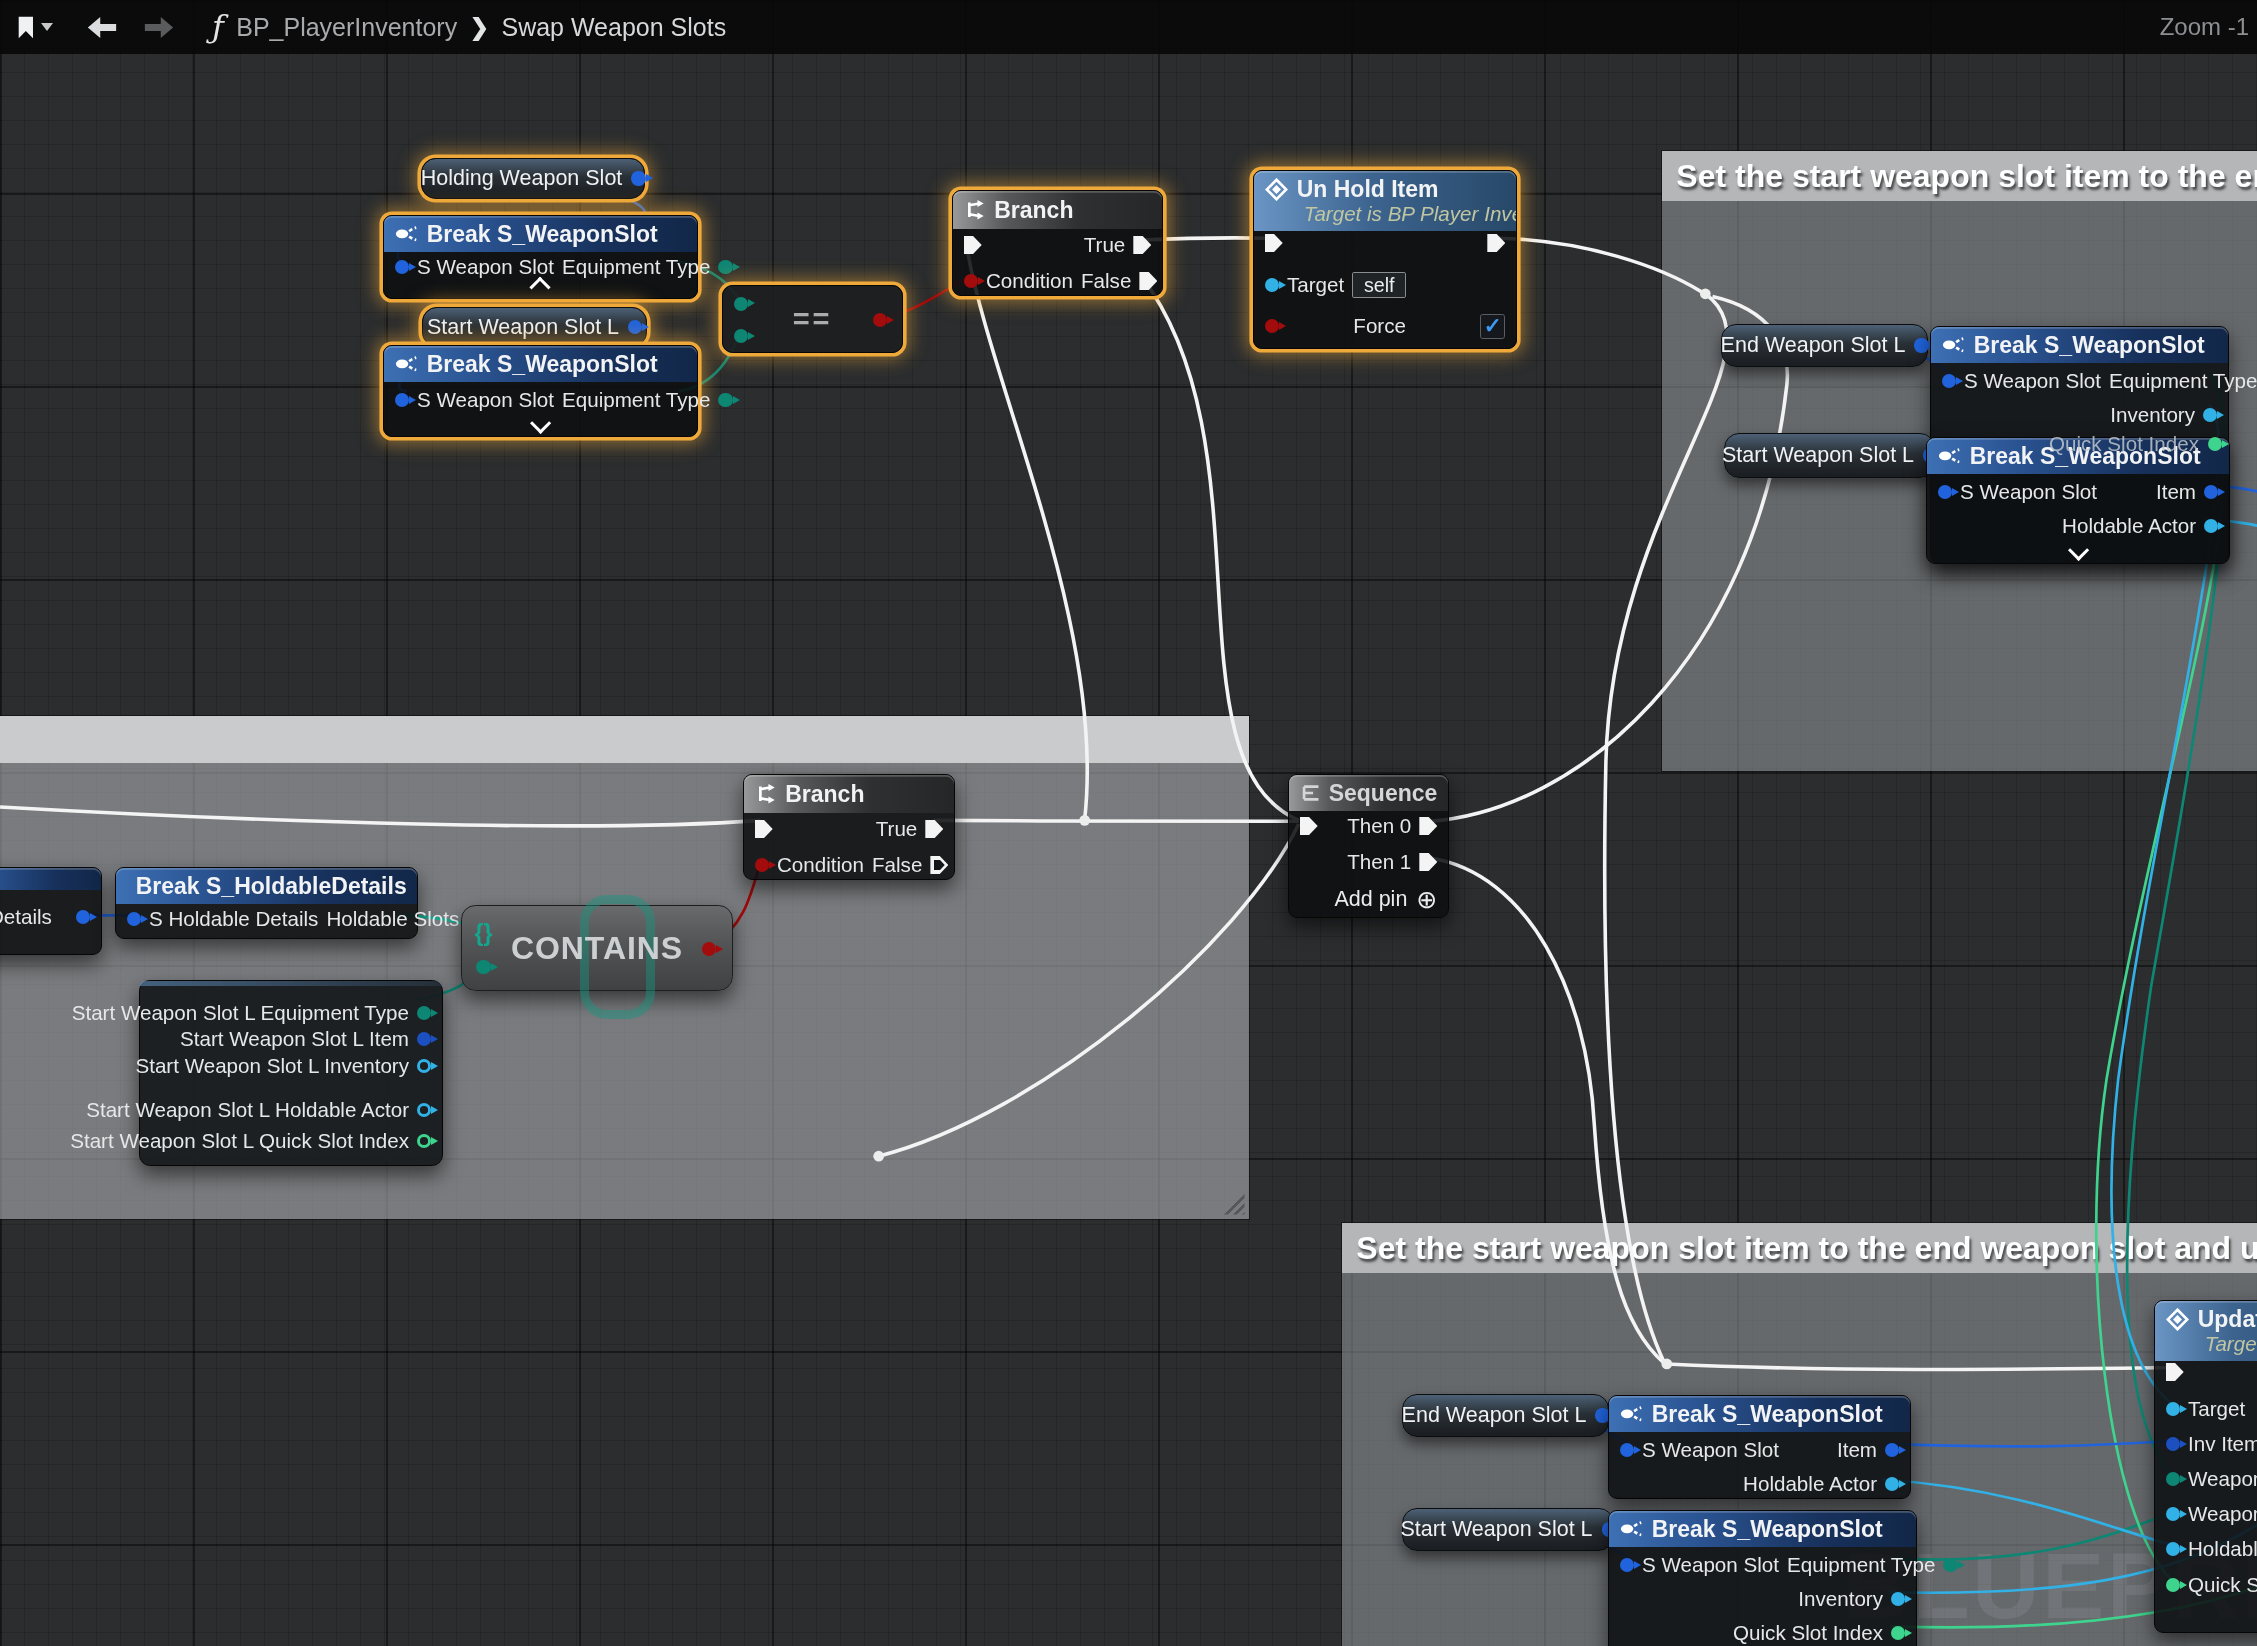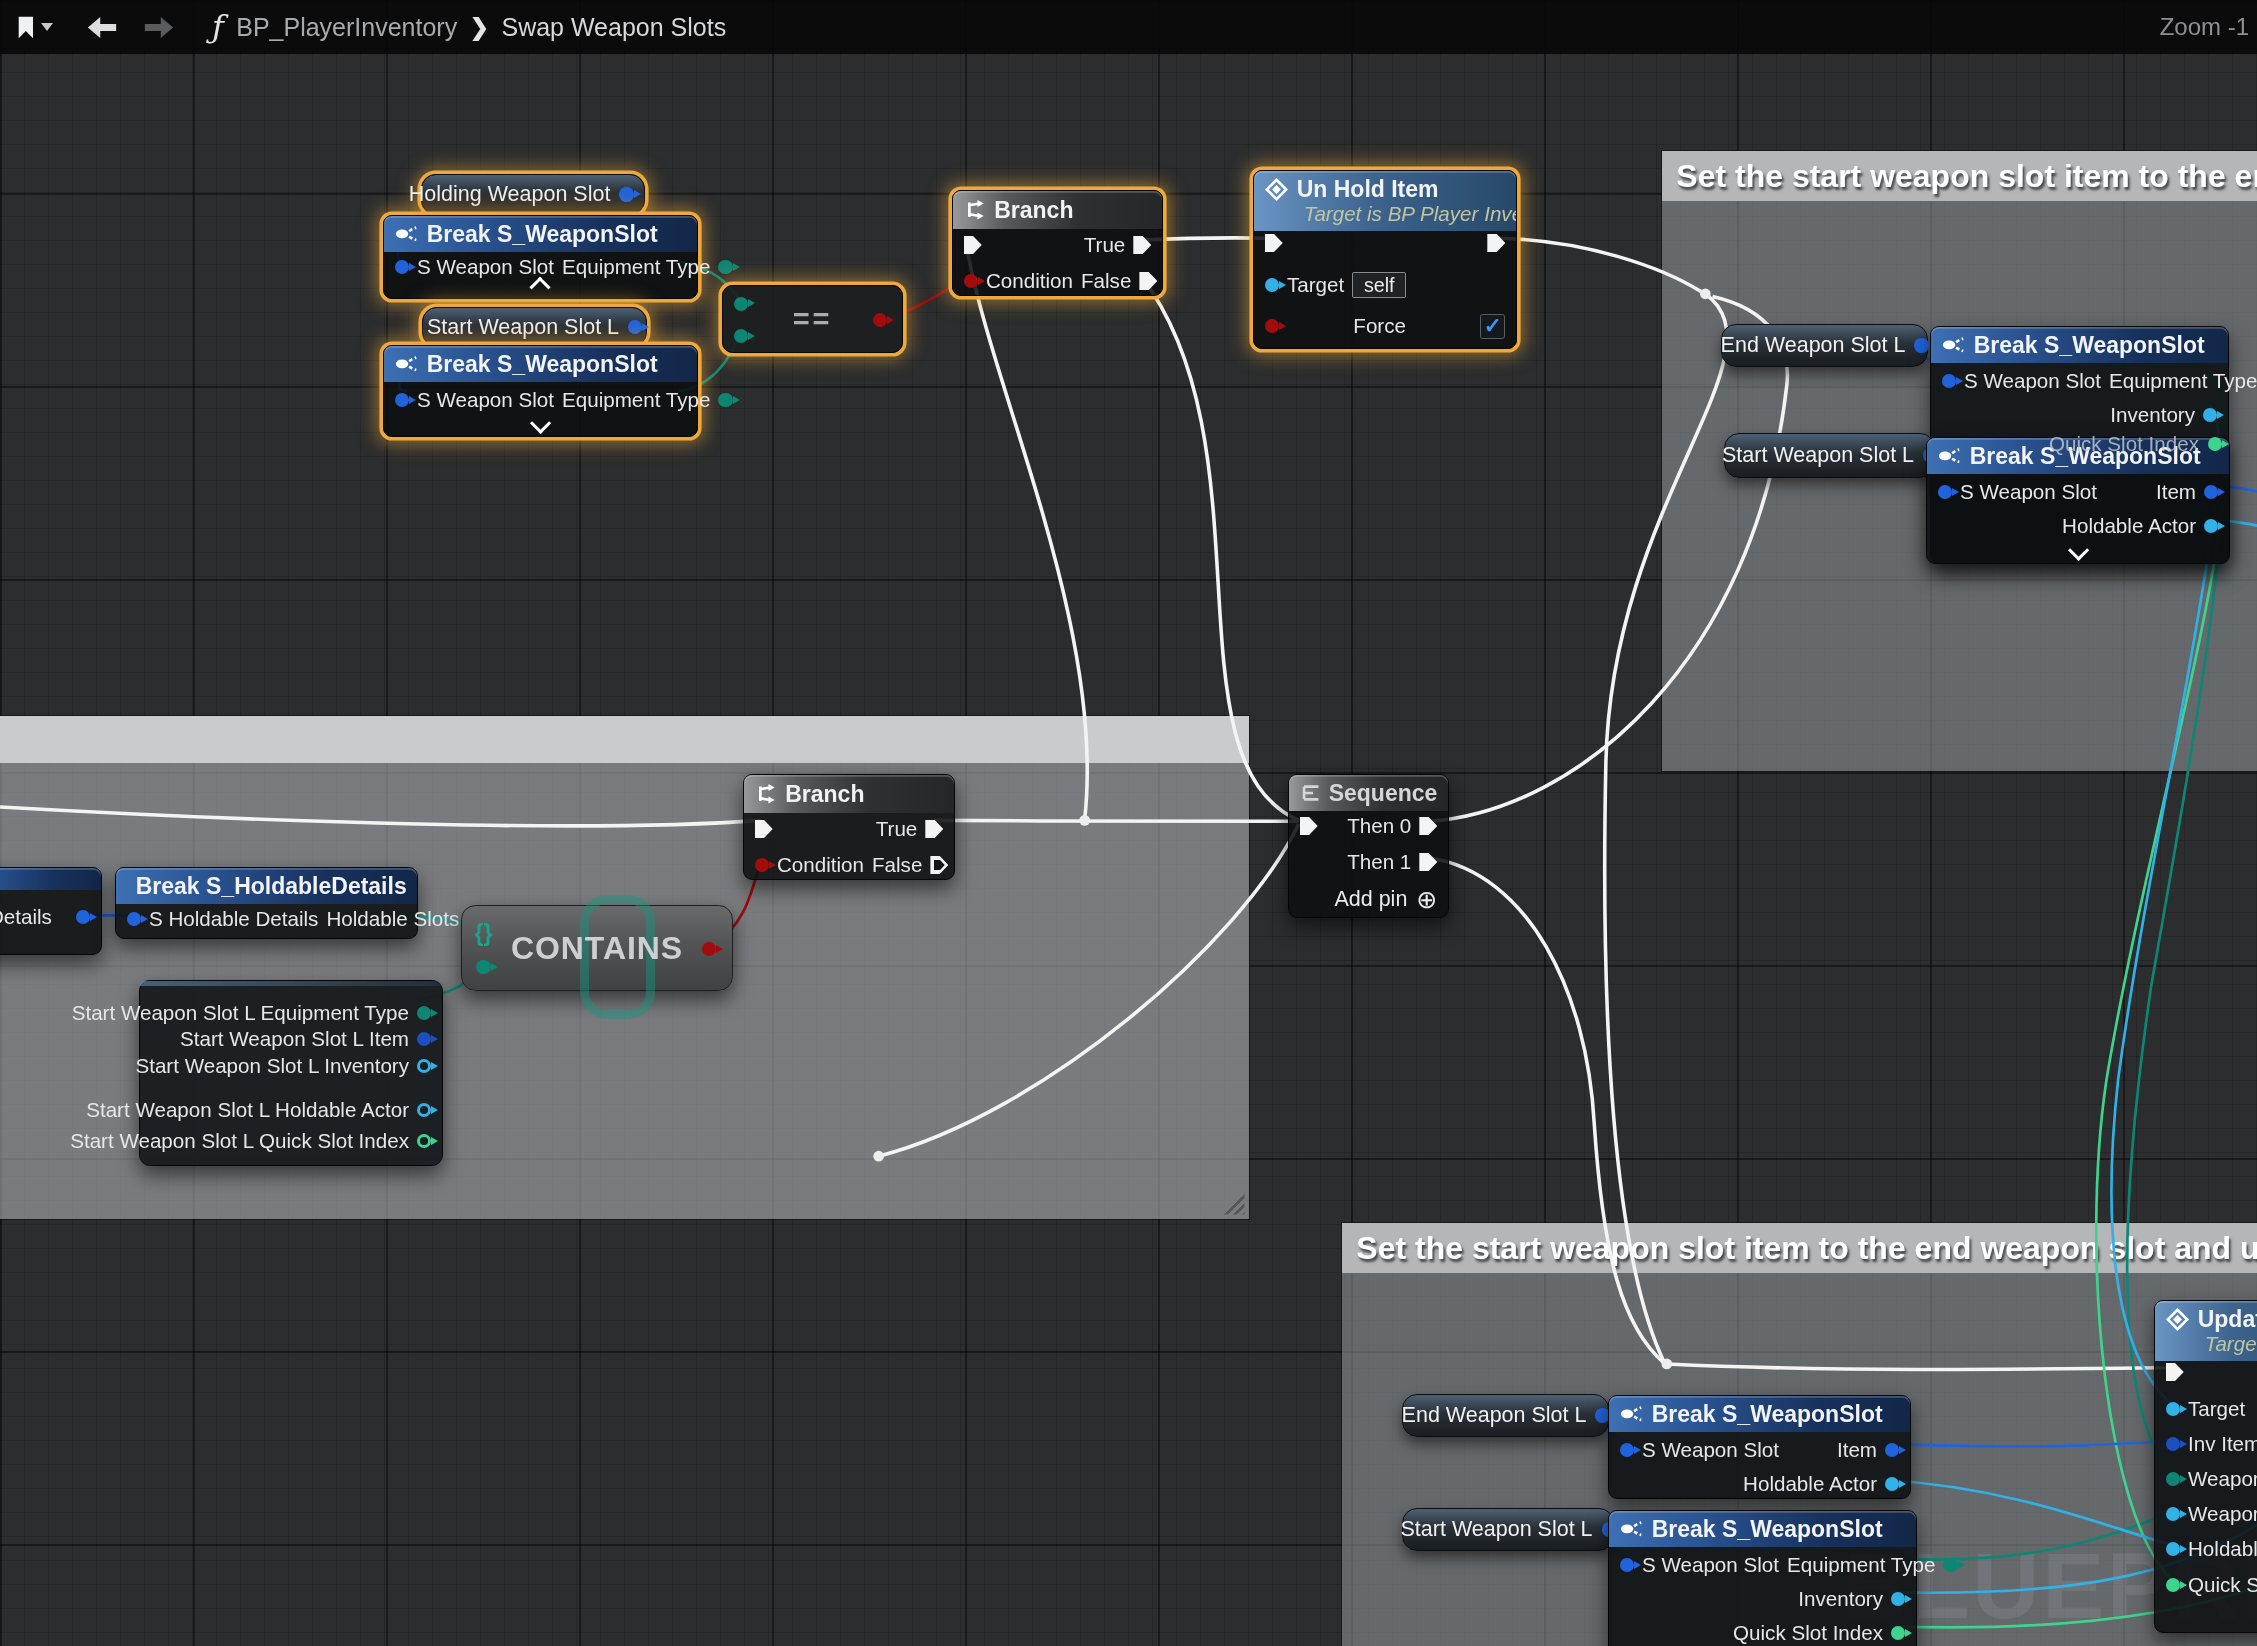--- a/index.html
+++ b/index.html
@@ -176,21 +176,21 @@
       <path d="M2104,1612 C2255,1618 2345,1614 2427,1609" stroke="#2063dc" stroke-width="3"></path>
       <path d="M2460,540 C2495,544 2512,546 2521,549" stroke="#2063dc" stroke-width="3"></path>
 
       <circle cx="1904" cy="328" r="6" fill="#eceded"></circle>
       <circle cx="1861" cy="1523" r="6" fill="#eceded"></circle>
       <circle cx="1211" cy="916" r="6" fill="#eceded"></circle>
       <circle cx="981" cy="1291" r="6" fill="#eceded"></circle>
     </g>
   </svg>
 
-  <div class="vnode sel" style="left:421px;top:174px;width:201px;height:39px;justify-content:flex-end;">
+  <div class="vnode sel" style="left:421px;top:158px;width:201px;height:39px;">
     <span class="lab">Holding Weapon Slot</span>
     <span class="pin" style="--c:#2063dc"></span>
   </div>
 
   <div class="node sel" style="left:383px;top:215px;width:313px;height:82px;">
     <div class="nhead hd-break">
       <svg width="23" height="19.7" viewBox="0 0 26 22">
           <ellipse cx="8" cy="11" rx="7" ry="5" fill="#fff"></ellipse>
           <path d="M16 8 Q20 5 24 4 M16 14 Q20 17 24 18" stroke="#fff" stroke-width="3" stroke-dasharray="4 3" fill="none"></path>
         </svg>

